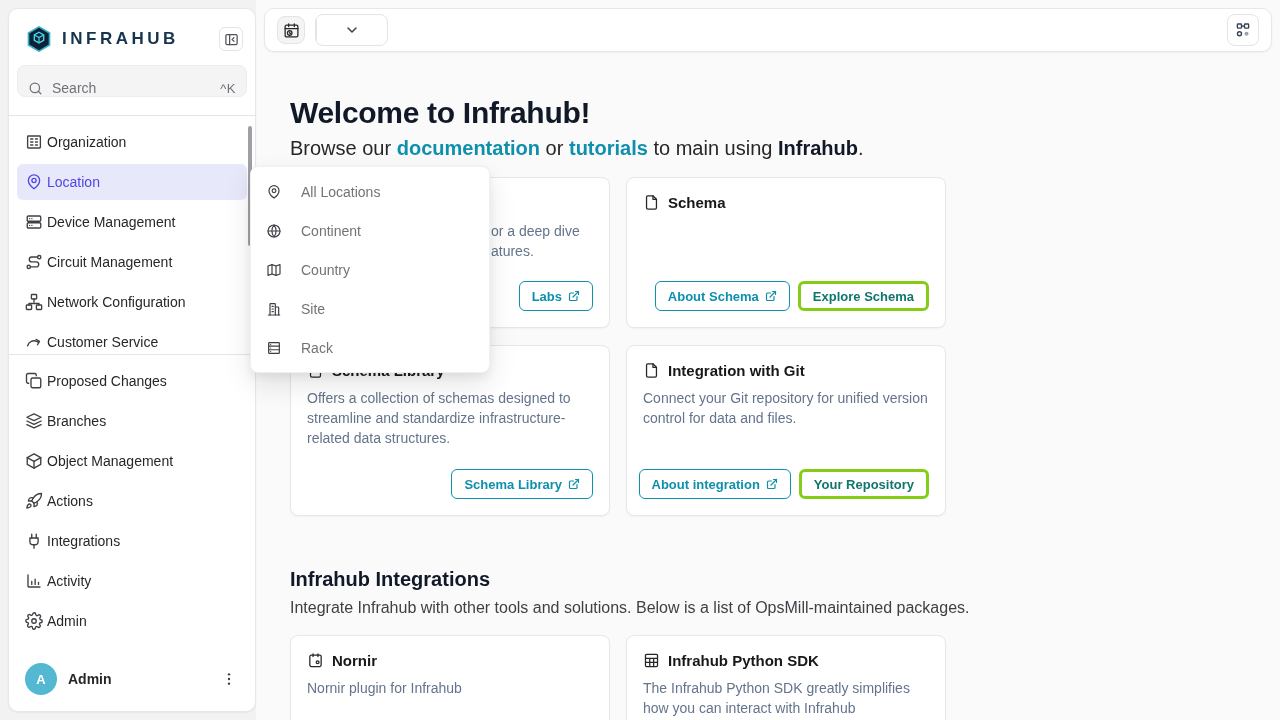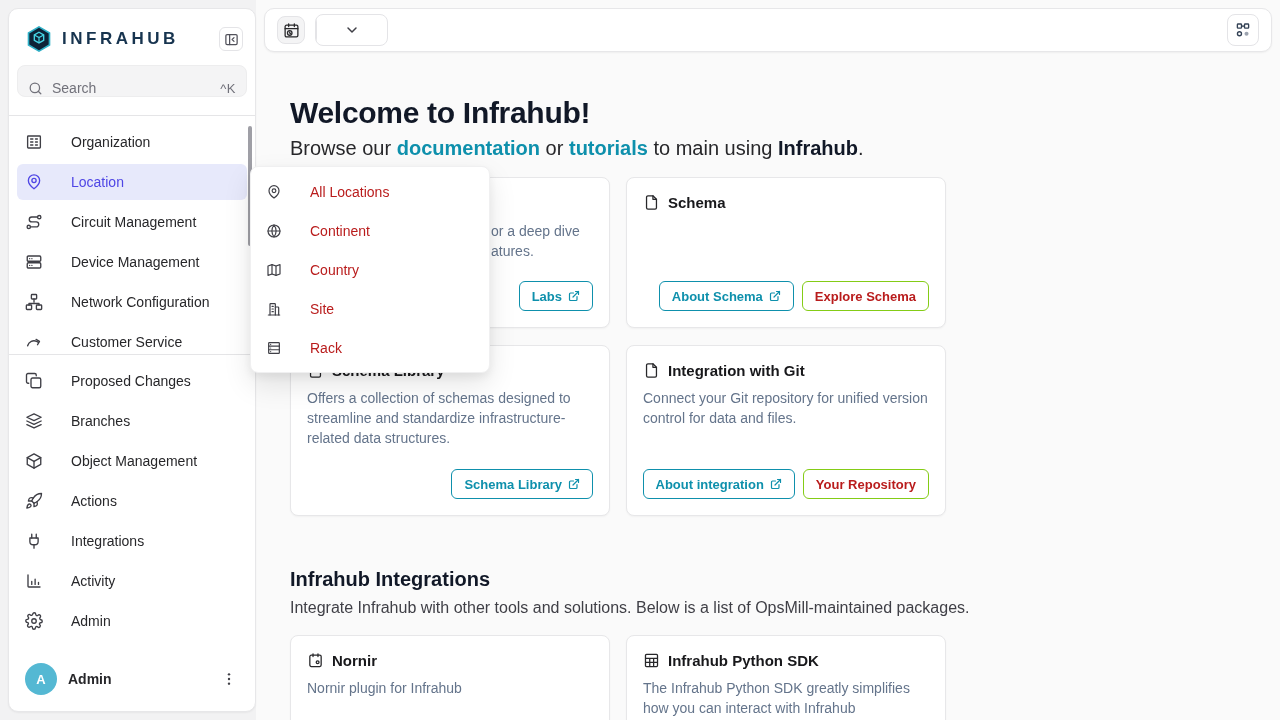--- a/index.html
+++ b/index.html
@@ -37,21 +37,21 @@
   .sb-search input {
     border: none; outline: none; background: transparent; flex: 1; min-width: 0;
     font-size: 14px; color: #3f3f46; font-family: inherit;
   }
   .sb-search input::placeholder { color: #71717a; }
   .kbd { font-size: 13px; color: #71717a; letter-spacing: .5px; }
   .sb-divider { height: 1px; background: #e5e5e7; margin: 0 -8px; }
   .sb-nav { display: flex; flex-direction: column; gap: 4px; padding: 8px 0; }
   .sb-nav-primary { height: 238px; overflow: hidden; }
   .sb-item {
-    height: 36px; flex: none; border-radius: 6px; display: flex; align-items: center; gap: 28px;
+    height: 36px; flex: none; border-radius: 6px; display: flex; align-items: center; gap: 4px;
     padding: 0 8px; font-size: 14px; font-weight: 500; color: #27272a; cursor: pointer; background: transparent;
   }
   .sb-item .sb-ic { color: #3f3f46; display: flex; }
   .sb-item.active { background: #e7e9fb; color: #4f46e5; }
   .sb-item.active .sb-ic { color: #4f46e5; }
   .sb-scrollthumb {
     position: absolute; right: 3px; top: 117px; width: 4px; height: 120px;
     background: #9f9fa6; border-radius: 2px;
   }
   .sb-user { margin-top: auto; display: flex; align-items: center; gap: 11px; padding: 8px 6px 8px 8px; }
@@ -107,37 +107,37 @@
   .grid3 .card { height: 170px; }
   .card-title { display: flex; align-items: center; gap: 8px; font-size: 15px; font-weight: 700; color: #18181b; }
   .card-title .cic { color: #27272a; }
   .card-desc { margin-top: 9px; font-size: 14px; line-height: 20px; color: #64748b; }
   .card-actions { position: absolute; right: 16px; bottom: 16px; display: flex; gap: 8px; }
   .btn {
     height: 30px; padding: 0 12px; border-radius: 6px; background: #fff;
     font-size: 13px; font-weight: 700; display: inline-flex; align-items: center; gap: 6px; white-space: nowrap;
   }
   .btn-teal { border: 1px solid #0e90ac; color: #0e90ac; }
-  .btn-neutral { border: 1px solid #84cc16; color: #b91c1c; }
+  .btn-neutral { border: 3px solid #84cc16; color: #0f766e; }
   .frag { position: absolute; left: 200px; font-size: 14px; line-height: 20px; color: #64748b; }
   .frag-1 { top: 43px; } .frag-2 { top: 63px; }
 
   .int-title { margin-top: 50px; font-size: 20px; line-height: 26px; font-weight: 800; color: #111827; }
   .int-sub { margin-top: 5px; font-size: 16px; line-height: 22px; color: #3f3f46; }
 
   
   .loc-menu {
     position: absolute; left: 250px; top: 166px; width: 240px; background: #fff;
     border: 1px solid #f0f0f1; border-radius: 8px; padding: 5px 0;
     box-shadow: 0 4px 8px rgba(0,0,0,.06), 0 12px 28px rgba(0,0,0,.1);
     z-index: 40;
   }
   .loc-item {
-    height: 39px; display: flex; align-items: center; gap: 28px; padding: 0 15px;
-    font-size: 14px; color: #b91c1c; cursor: pointer;
+    height: 39px; display: flex; align-items: center; gap: 19px; padding: 0 15px;
+    font-size: 14px; color: #737373; cursor: pointer;
   }
   .loc-item .lic { color: #3f3f46; display: flex; }
 </style>
 </head>
 <body>
 
 <div class="content-bg"></div>
 
 <aside class="sidebar">
   <div class="sb-head">
@@ -190,36 +190,36 @@
         <svg width="18" height="18" viewBox="0 0 24 24" fill="none" stroke="currentColor" stroke-width="1.8" stroke-linecap="round" stroke-linejoin="round">
           <path d="M19.5 10c0 5.5-7.5 11-7.5 11S4.5 15.5 4.5 10a7.5 7.5 0 1 1 15 0Z"></path>
             <circle cx="12" cy="10" r="2.8"></circle>
         </svg>
       </span>
       <span>Location</span>
     </a>
     <a class="sb-item">
       <span class="sb-ic">
         <svg width="18" height="18" viewBox="0 0 24 24" fill="none" stroke="currentColor" stroke-width="1.8" stroke-linecap="round">
+          <rect x="3" y="4" width="18" height="7" rx="1.5"></rect>
+            <rect x="3" y="13" width="18" height="7" rx="1.5"></rect>
+            <path d="M6.2 7.5h.01M9.2 7.5h.01M6.2 16.5h.01M9.2 16.5h.01"></path>
+        </svg>
+      </span>
+      <span>Device Management</span>
+    </a>
+    <a class="sb-item">
+      <span class="sb-ic">
+        <svg width="18" height="18" viewBox="0 0 24 24" fill="none" stroke="currentColor" stroke-width="1.8" stroke-linecap="round">
           <circle cx="5" cy="18.5" r="2.2"></circle>
             <circle cx="19" cy="5.5" r="2.2"></circle>
             <path d="M7.4 18.5H15a3.3 3.3 0 0 0 0-6.6H9a3.3 3.3 0 0 1 0-6.6h7.6"></path>
         </svg>
       </span>
       <span>Circuit Management</span>
-    </a>
-    <a class="sb-item">
-      <span class="sb-ic">
-        <svg width="18" height="18" viewBox="0 0 24 24" fill="none" stroke="currentColor" stroke-width="1.8" stroke-linecap="round">
-          <rect x="3" y="4" width="18" height="7" rx="1.5"></rect>
-            <rect x="3" y="13" width="18" height="7" rx="1.5"></rect>
-            <path d="M6.2 7.5h.01M9.2 7.5h.01M6.2 16.5h.01M9.2 16.5h.01"></path>
-        </svg>
-      </span>
-      <span>Device Management</span>
     </a>
     <a class="sb-item">
       <span class="sb-ic">
         <svg width="18" height="18" viewBox="0 0 24 24" fill="none" stroke="currentColor" stroke-width="1.8" stroke-linecap="round" stroke-linejoin="round">
           <rect x="8.5" y="2" width="7" height="6" rx="1"></rect>
             <rect x="1.8" y="16" width="7" height="6" rx="1"></rect>
             <rect x="15.2" y="16" width="7" height="6" rx="1"></rect>
             <path d="M12 8v4M5.3 16v-2h13.4v2"></path>
         </svg>
       </span>

